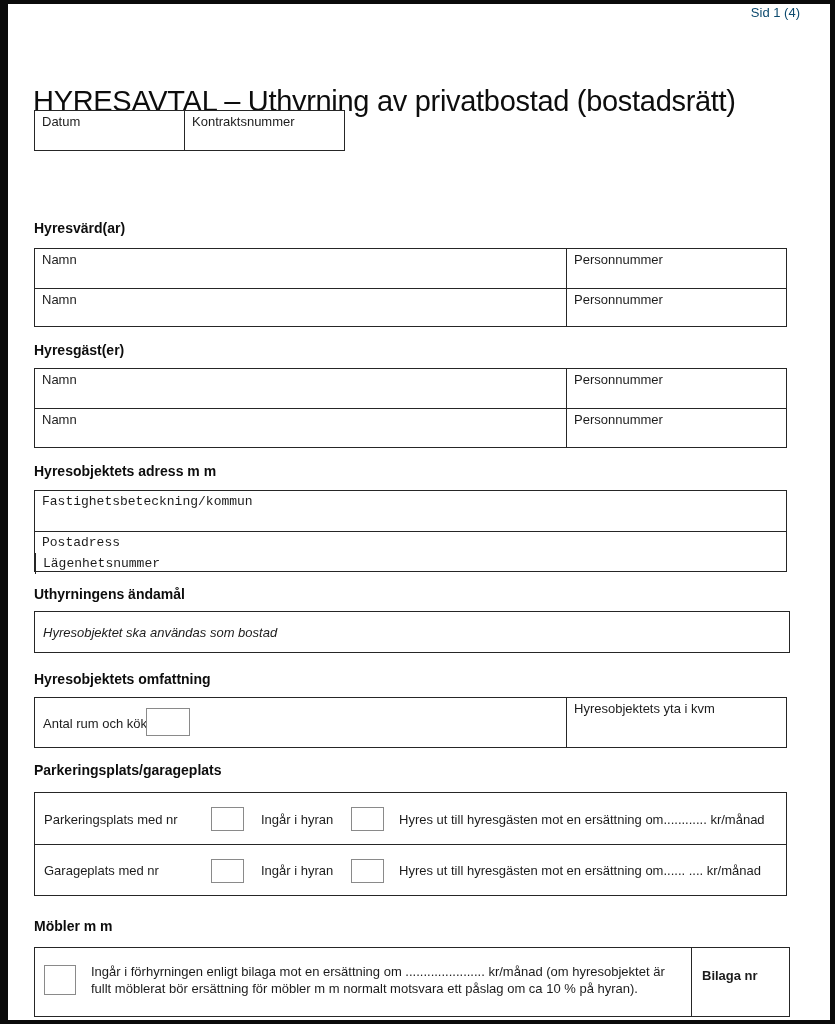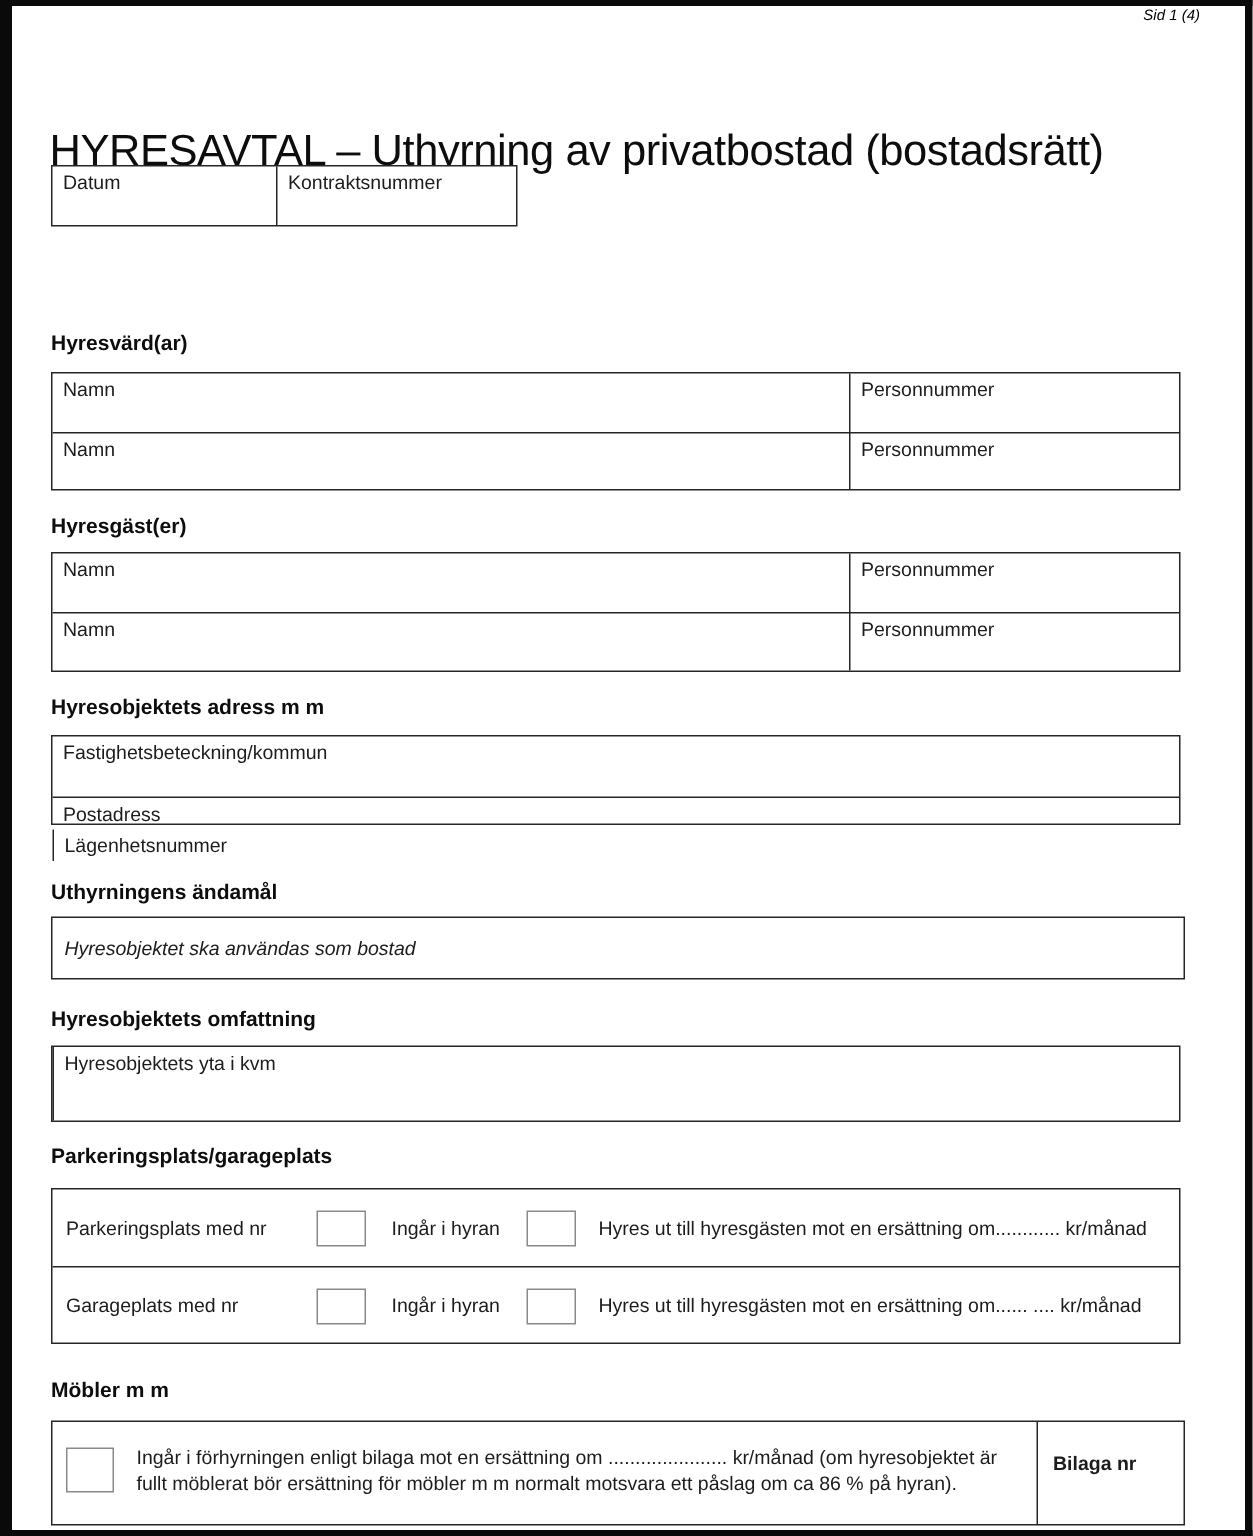--- a/index.html
+++ b/index.html
@@ -2,21 +2,21 @@
 <html><head>
 <meta charset="utf-8">
 <style>
   html,body { margin:0; padding:0; }
   body {
     width:835px; height:1024px; position:relative; background:#ffffff;
     font-family:"Liberation Sans", sans-serif; color:#1a1a1a; overflow:hidden;
   }
   .edge { position:absolute; background:#0a0a0a; }
   .abs { position:absolute; }
-  .page-indicator { font-size:10px; color:#000000;font-style:italic; }
+  .page-indicator { font-size:13px; color:#0c4a6e; }
   .page-title { font-size:29px; letter-spacing:-0.3px; color:#0d0d0d; white-space:nowrap;margin-top:45px; }
   .heading { font-size:14px; font-weight:bold; color:#0d0d0d; }
   .box { position:absolute; border:1.6px solid #262626; background:#fff; box-sizing:border-box; }
   .grid { display:grid; width:100%; height:100%; }
   .c { box-sizing:border-box; position:relative; }
   .bl { border-left:1.6px solid #262626; }
   .bt { border-top:1.6px solid #262626; }
   .cell-label { font-size:13px; color:#1c1c1c; padding:3px 7px; display:block; }
   .vcenter { position:absolute; top:50%; transform:translateY(-50%); }
   .checkbox { position:absolute; border:1px solid #8a8a8a; background:#fff; box-sizing:border-box; }
@@ -74,21 +74,21 @@
     <div class="c bt">
       <span class="cell-label">Namn</span>
     </div>
     <div class="c bl bt">
       <span class="cell-label">Personnummer</span>
     </div>
   </div>
 </div>
 
 <div class="abs heading" style="left:34px;top:463px;">Hyresobjektets adress m m</div>
-<div class="box" style="left:34px;top:490px;width:753px;height:60px;">
+<div class="box" style="left:34px;top:490px;width:753px;height:82px;font-family:Liberation Mono, monospace;">
   <div class="grid" style="grid-template-columns:531px 1fr;grid-template-rows:40px 1fr;">
     <div class="c">
       <span class="cell-label">Fastighetsbeteckning/kommun</span>
     </div>
     <div class="c bt" style="grid-column:1 / span 2;">
       <span class="cell-label">Postadress</span>
     </div>
     <div class="c bl">
       <span class="cell-label">Lägenhetsnummer</span>
     </div>
@@ -96,20 +96,24 @@
 </div>
 
 <div class="abs heading" style="left:34px;top:586px;">Uthyrningens ändamål</div>
 <div class="box" style="left:34px;top:611px;width:756px;height:42px;font-style:italic;">
   <span class="small-text vcenter" style="left:8px;white-space:nowrap;">Hyresobjektet ska användas som bostad</span>
 </div>
 
 <div class="abs heading" style="left:34px;top:671px;">Hyresobjektets omfattning</div>
 <div class="box" style="left:34px;top:697px;width:753px;height:51px;">
   <div class="grid" style="grid-template-columns:531px 1fr;">
+    <div class="c">
+      <span class="small-text vcenter" style="left:8px;white-space:nowrap;">Antal rum och kök</span>
+      <span class="checkbox" style="left:111px;top:10px;width:44px;height:28px;"></span>
+    </div>
     <div class="c bl">
       <span class="cell-label">Hyresobjektets yta i kvm</span>
     </div>
   </div>
 </div>
 
 <div class="abs heading" style="left:34px;top:762px;">Parkeringsplats/garageplats</div>
 <div class="box" style="left:34px;top:792px;width:753px;height:104px;">
   <div class="grid" style="grid-template-rows:1fr 1fr;">
     <div class="c">
@@ -127,19 +131,19 @@
       <span class="small-text vcenter" style="left:364px;white-space:nowrap;">Hyres ut till hyresgästen mot en ersättning om...... .... kr/månad</span>
     </div>
   </div>
 </div>
 
 <div class="abs heading" style="left:34px;top:918px;">Möbler m m</div>
 <div class="box" style="left:34px;top:947px;width:756px;height:70px;">
   <div class="grid" style="grid-template-columns:656px 1fr;">
     <div class="c">
       <span class="checkbox" style="left:9px;top:17px;width:32px;height:30px;"></span>
-      <span class="small-text" style="position:absolute;left:56px;top:15px;width:586px;line-height:17px;">Ingår i förhyrningen enligt bilaga mot en ersättning om ...................... kr/månad (om hyresobjektet är fullt möblerat bör ersättning för möbler m m normalt motsvara ett påslag om ca 86 % på hyran).</span>
+      <span class="small-text" style="position:absolute;left:56px;top:15px;width:586px;line-height:17px;">Ingår i förhyrningen enligt bilaga mot en ersättning om ...................... kr/månad (om hyresobjektet är fullt möblerat bör ersättning för möbler m m normalt motsvara ett påslag om ca 10 % på hyran).</span>
     </div>
     <div class="c bl">
       <span class="cell-label" style="padding-top:20px;padding-left:10px;font-weight:bold;">Bilaga nr</span>
     </div>
   </div>
 </div>
 
 </body></html>

